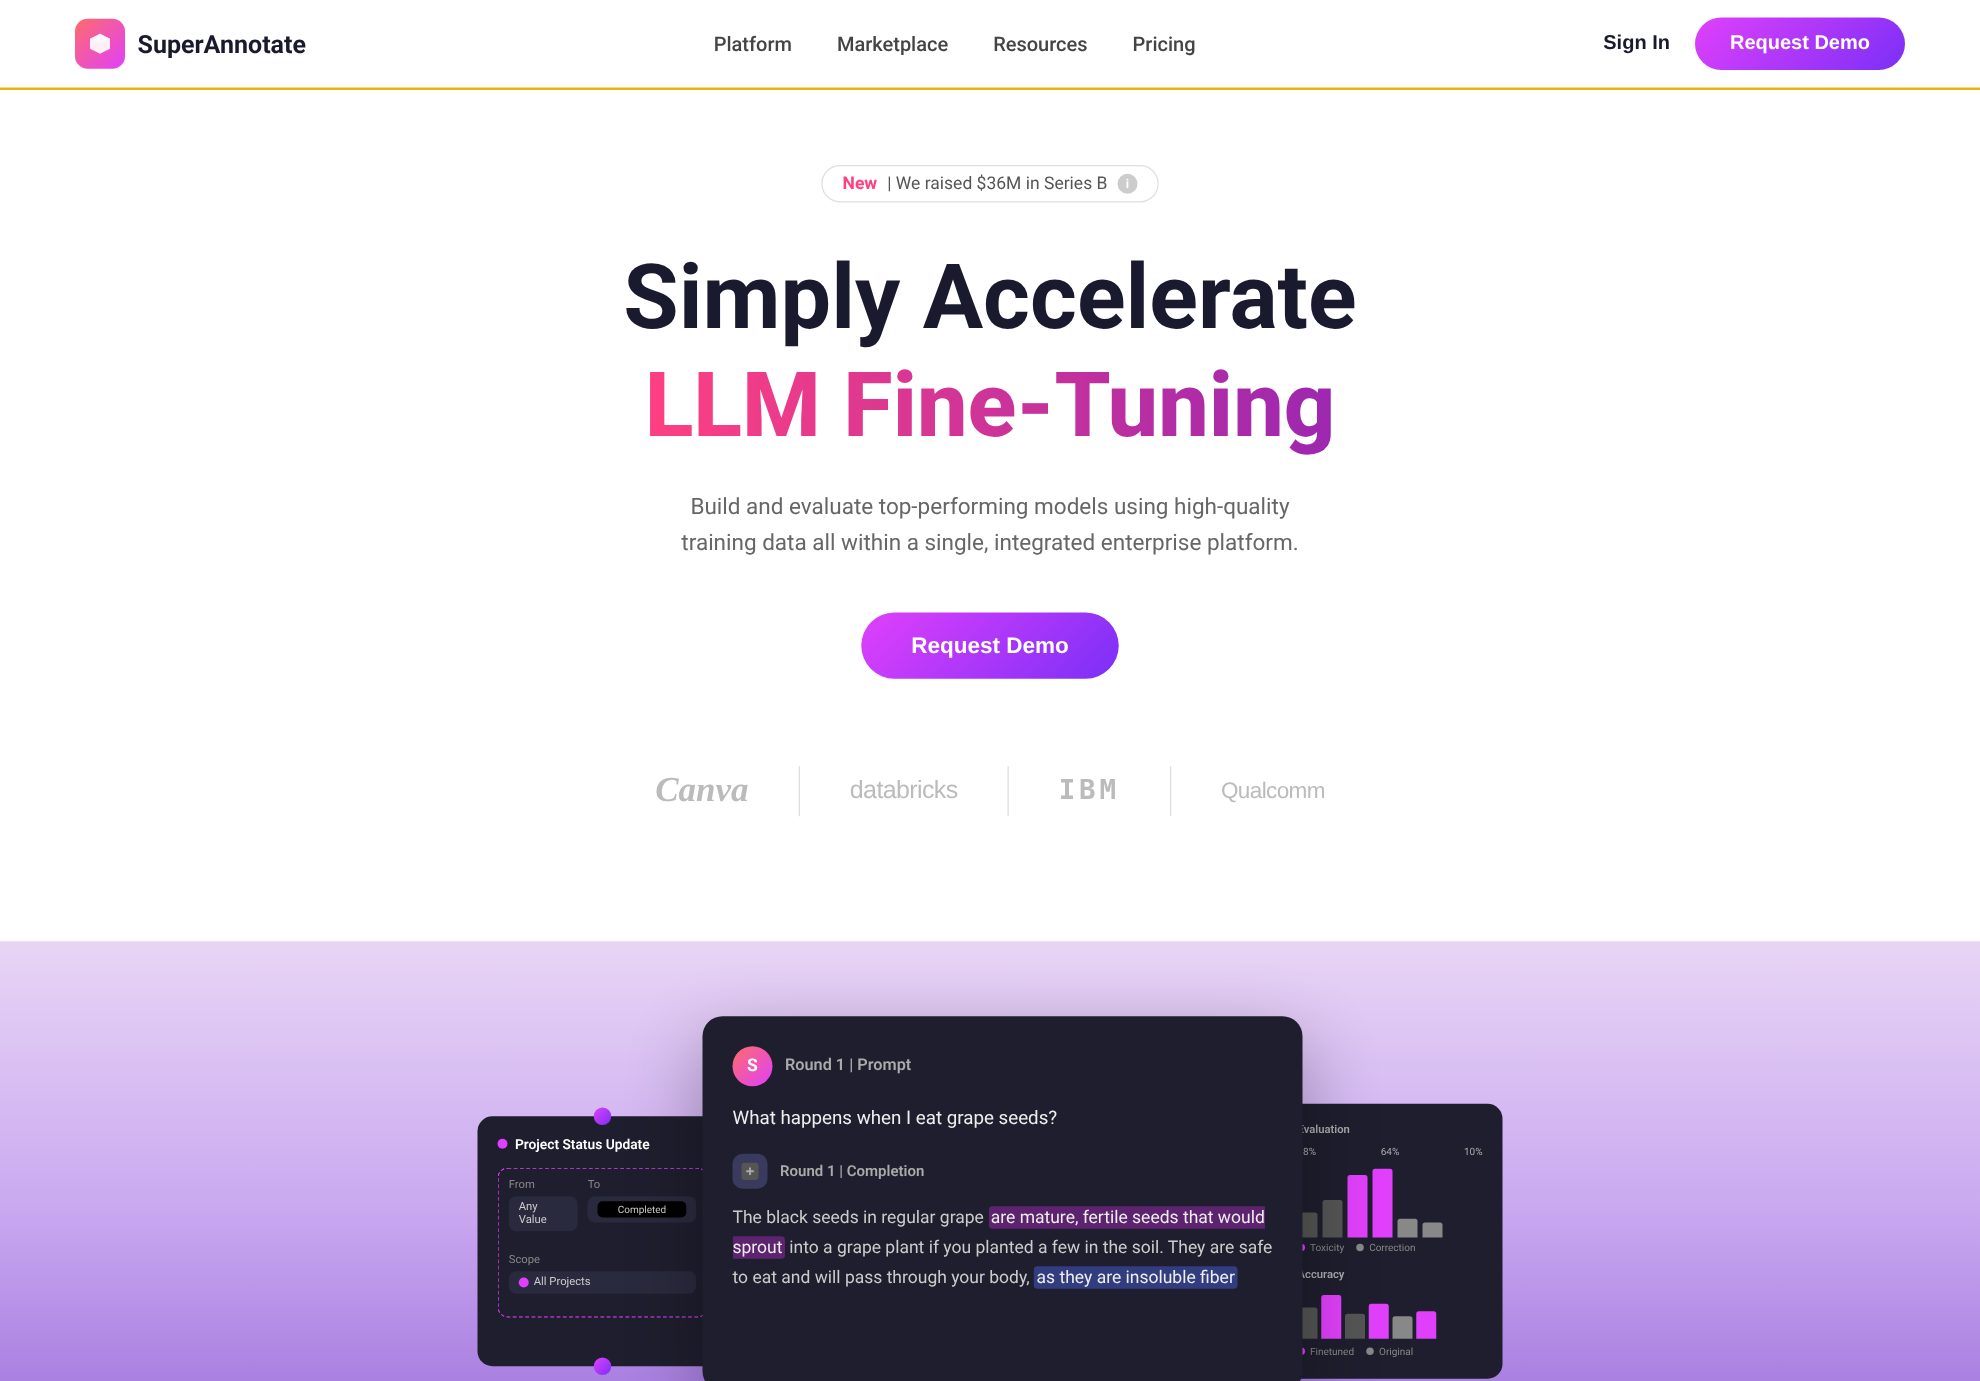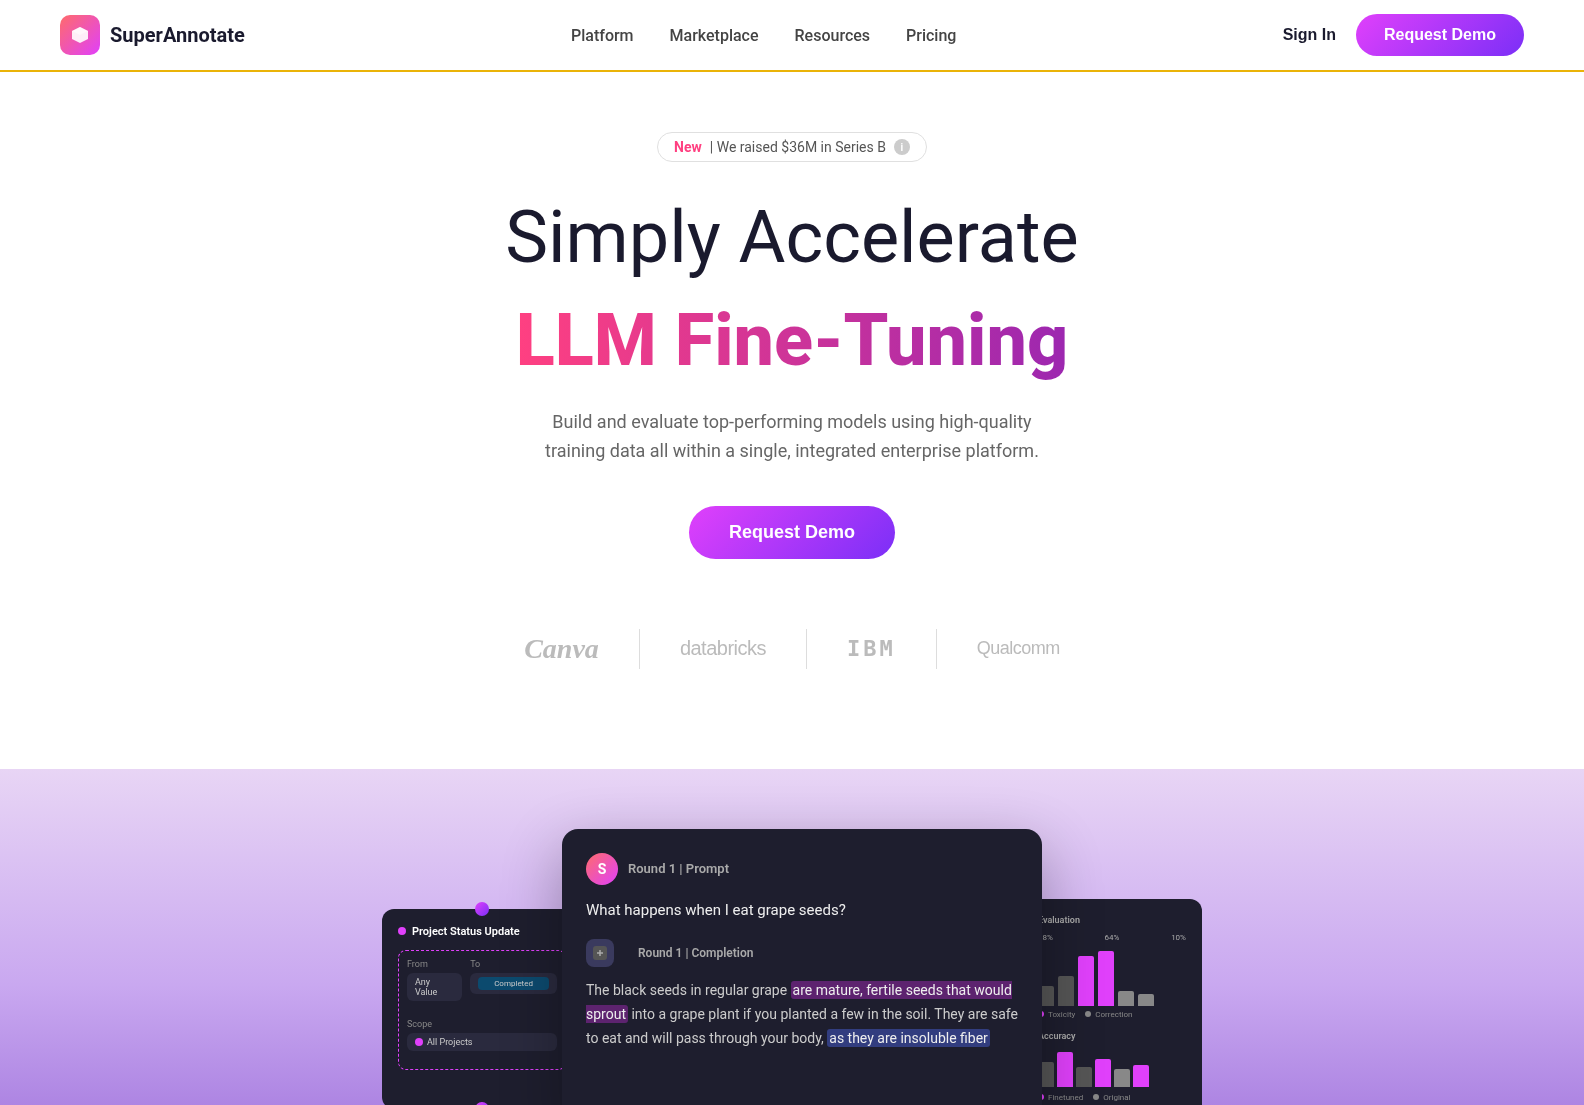--- a/index.html
+++ b/index.html
@@ -38,21 +38,21 @@
       display: flex; align-items: center; gap: 8px;
       border: 1px solid #e0e0e0; border-radius: 20px;
       padding: 6px 16px; margin-bottom: 36px; font-size: 14px; color: #555;
     }
     .announcement-badge .new-label { color: #ff4081; font-weight: 700; }
     .info-icon {
       width: 16px; height: 16px; border-radius: 50%; background: #ccc;
       display: inline-flex; align-items: center; justify-content: center;
       font-size: 10px; color: #fff; font-weight: 700;
     }
-    .hero-title-plain { font-size: 72px; font-weight: 400; color: #1a1a2e; line-height: 1.1; margin-bottom: 24px; }
+    .hero-title-plain { font-size: 72px; font-weight: 700; color: #1a1a2e; line-height: 1.1; margin-bottom: 8px; }
     .hero-title-gradient {
       font-size: 72px; font-weight: 800; line-height: 1.1; margin-bottom: 28px;
       background: linear-gradient(90deg, #ff4081, #9c27b0);
       -webkit-background-clip: text; -webkit-text-fill-color: transparent;
     }
     .hero-subtitle { font-size: 18px; color: #666; max-width: 500px; line-height: 1.6; margin-bottom: 40px; }
     .hero-cta {
       background: linear-gradient(135deg, #e040fb, #7b2ff7);
       color: #fff; border: none; border-radius: 30px;
       padding: 16px 40px; font-size: 18px; font-weight: 600; cursor: pointer;
@@ -93,36 +93,36 @@
       margin-right: -20px; margin-bottom: 20px; flex-shrink: 0;
     }
     .pipeline-title { color: #fff; font-size: 11px; font-weight: 600; margin-bottom: 12px; display: flex; align-items: center; gap: 6px; }
     .pipeline-dot { width: 8px; height: 8px; border-radius: 50%; background: #e040fb; }
     .pipeline-row { margin-bottom: 10px; }
     .pipeline-label { color: #888; font-size: 9px; margin-bottom: 4px; }
     .pipeline-select {
       background: #2a2a3e; border-radius: 6px; padding: 4px 8px;
       color: #ccc; font-size: 9px; display: flex; align-items: center; gap: 4px;
     }
-    .completed-badge { background: #0c4a6e; border-radius: 4px; padding: 2px 16px; color: #ccc; font-size: 8px; }
+    .completed-badge { background: #000000; border-radius: 4px; padding: 2px 16px; color: #ccc; font-size: 8px; }
     .node-circle-top { width: 14px; height: 14px; border-radius: 50%; background: linear-gradient(135deg, #e040fb, #7b2ff7); position: absolute; top: -7px; left: 50%; transform: translateX(-50%); }
     .node-circle-bottom { width: 14px; height: 14px; border-radius: 50%; background: linear-gradient(135deg, #e040fb, #7b2ff7); position: absolute; bottom: -7px; left: 50%; transform: translateX(-50%); }
     .dashed-border { border: 1px dashed #e040fb; border-radius: 8px; padding: 8px; }
 
     
     .chat-card {
       background: #1e1e2e; border-radius: 16px; padding: 24px;
       width: 480px; min-height: 300px; z-index: 3; flex-shrink: 0;
       box-shadow: 0 20px 60px rgba(0,0,0,0.3);
     }
     .chat-header { display: flex; align-items: center; gap: 10px; margin-bottom: 16px; }
     .chat-avatar { width: 32px; height: 32px; border-radius: 50%; background: linear-gradient(135deg, #ff6b6b, #e040fb); display: flex; align-items: center; justify-content: center; color: #fff; font-weight: 700; font-size: 14px; }
     .chat-round-label { color: #aaa; font-size: 13px; font-weight: 600; }
     .chat-prompt { color: #eee; font-size: 15px; margin-bottom: 20px; }
-    .chat-completion-header { display: flex; align-items: center; gap: 24px; margin-bottom: 12px; }
+    .chat-completion-header { display: flex; align-items: center; gap: 10px; margin-bottom: 12px; }
     .completion-avatar { width: 28px; height: 28px; border-radius: 8px; background: #3a3a5e; display: flex; align-items: center; justify-content: center; }
     .completion-label { color: #aaa; font-size: 12px; font-weight: 600; }
     .chat-body { color: #ccc; font-size: 14px; line-height: 1.7; }
     .highlight-purple { background: rgba(156, 39, 176, 0.5); border-radius: 3px; padding: 1px 2px; color: #eee; }
     .highlight-blue { background: rgba(63, 81, 181, 0.6); border-radius: 3px; padding: 1px 2px; color: #eee; }
 
     
     .chart-card {
       background: #1e1e2e; border-radius: 12px; padding: 16px;
       width: 180px; min-height: 220px; z-index: 2; flex-shrink: 0;

